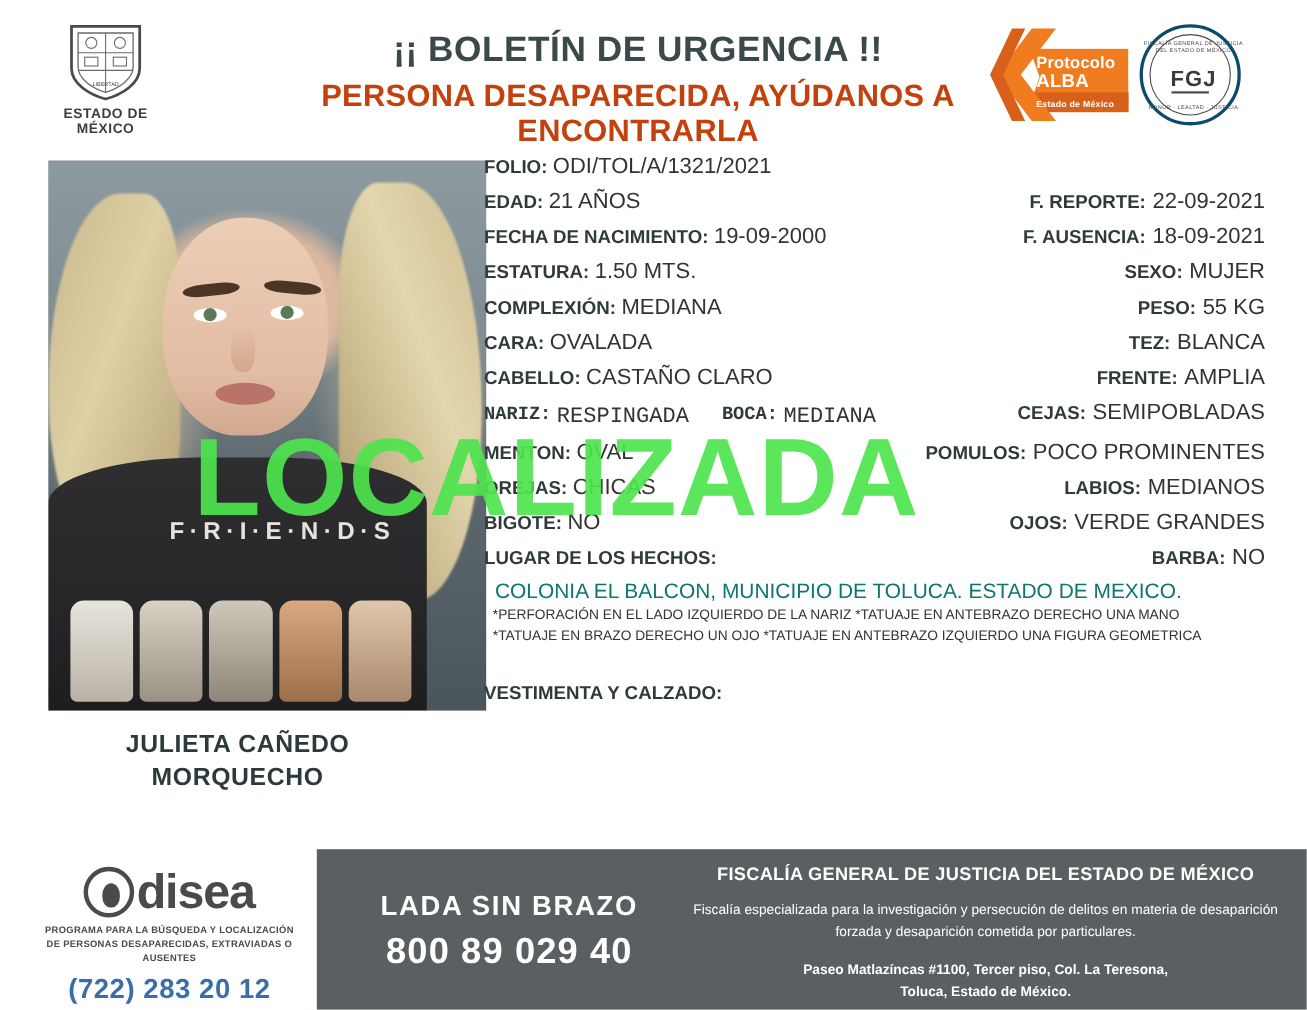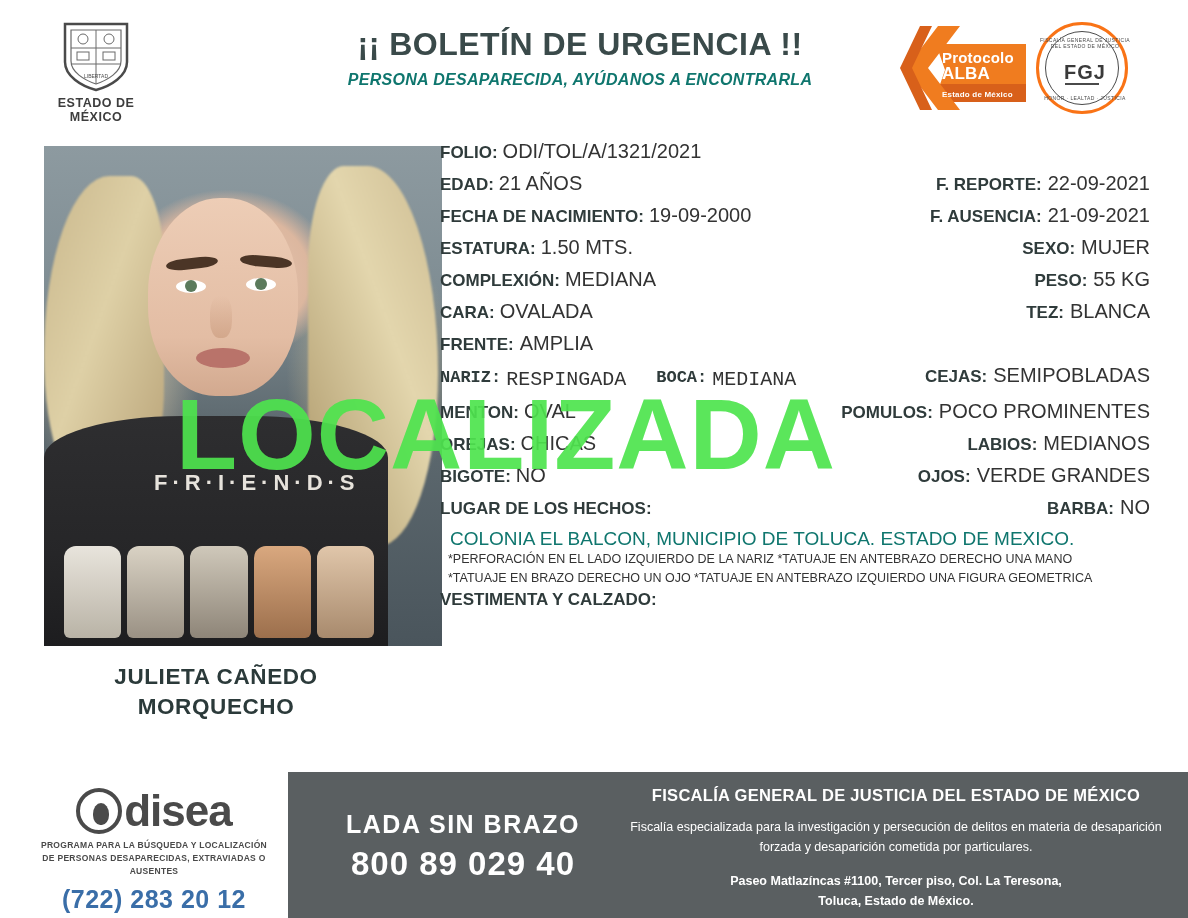--- a/index.html
+++ b/index.html
@@ -29,23 +29,22 @@
     font-size:12.5px; font-weight:bold; letter-spacing:.5px;
     color:#3d3d3d; margin-top:4px;
   }
   .head-titles {
     position:absolute; left:250px; top:26px; width:660px; text-align:center;
   }
   .head-title1 {
     font-size:32px; font-weight:bold; color:#3a4a4a; letter-spacing:.5px;
   }
   .head-title2 {
-    font-size:16px; font-weight:bold; color:#0f766e; letter-spacing:.3px;
+    font-size:28px; font-weight:bold; color:#c2410c; letter-spacing:.3px;
     margin-top:8px;
-    font-style:italic;
   }
   
   .alba {
     position:absolute; left:898px; top:24px; width:128px; height:88px;
   }
   .alba-arrow {
     position:absolute; left:0; top:0; width:62px; height:88px;
   }
   .alba-text {
     position:absolute; left:44px; top:26px; color:#fff;
@@ -64,21 +63,21 @@
   .alba-band2 {
     position:absolute; left:38px; top:60px; width:90px; height:18px;
     background:#d8601a;
   }
   
   .fgj {
     position:absolute; left:1036px; top:22px; width:92px; height:92px;
   }
   .fgj-ring {
     width:92px; height:92px; border-radius:50%;
-    border:3px solid #f97316; position:relative; background:#fff;
+    border:3px solid #0c4a6e; position:relative; background:#fff;
   }
   .fgj-ring:after {
     content:""; position:absolute; left:6px; top:6px; right:6px; bottom:6px;
     border-radius:50%; border:1px solid #4a4a4a;
   }
   .fgj-text {
     position:absolute; left:0; top:36px; width:92px; text-align:center;
     font-size:20px; font-weight:bold; color:#3a3a3a; letter-spacing:1px;
   }
   .fgj-top {
@@ -337,21 +336,21 @@
     </div>
   </div>
 
   <div class="line">
     <div class="left-col">
       <span class="lbl">FECHA DE NACIMIENTO:</span>
       <span class="val">19-09-2000</span>
     </div>
     <div class="right-col">
       <span class="lbl">F. AUSENCIA:</span>
-      <span class="val">21-09-2021</span>
+      <span class="val">18-09-2021</span>
     </div>
   </div>
 
   <div class="line">
     <div class="left-col">
       <span class="lbl">ESTATURA:</span>
       <span class="val">1.50 MTS.</span>
     </div>
     <div class="right-col">
       <span class="lbl">SEXO:</span>
@@ -375,20 +374,24 @@
       <span class="lbl">CARA:</span>
       <span class="val">OVALADA</span>
     </div>
     <div class="right-col">
       <span class="lbl">TEZ:</span>
       <span class="val">BLANCA</span>
     </div>
   </div>
 
   <div class="line">
+    <div class="left-col">
+      <span class="lbl">CABELLO:</span>
+      <span class="val">CASTAÑO CLARO</span>
+    </div>
     <div class="right-col">
       <span class="lbl">FRENTE:</span>
       <span class="val">AMPLIA</span>
     </div>
   </div>
 
   <div class="line">
     <div class="left-col two-in-left">
       <span class="pair">
         <span class="lbl">NARIZ:</span>
@@ -445,21 +448,21 @@
     <div class="right-col">
       <span class="lbl">BARBA:</span>
       <span class="val">NO</span>
     </div>
   </div>
   <div class="block-text">COLONIA EL BALCON, MUNICIPIO DE TOLUCA. ESTADO DE MEXICO.</div>
 
   <div class="sp-line">*PERFORACIÓN EN EL LADO IZQUIERDO DE LA NARIZ  *TATUAJE EN ANTEBRAZO DERECHO UNA  MANO</div>
   <div class="sp-line">*TATUAJE EN BRAZO DERECHO UN OJO *TATUAJE EN ANTEBRAZO IZQUIERDO UNA FIGURA GEOMETRICA</div>
 
-  <div class="block-title" style="margin-top:2px;">VESTIMENTA Y CALZADO:</div>
+  <div class="block-title" style="margin-top:32px;">VESTIMENTA Y CALZADO:</div>
   <div class="block-text"></div>
 </div>
 
 <div class="localizada">LOCALIZADA</div>
 
 <div class="qr">
   <div class="qrgrid" id="qrgrid">
       <i class="on"></i>
       <i class="on"></i>
       <i class="on"></i>

